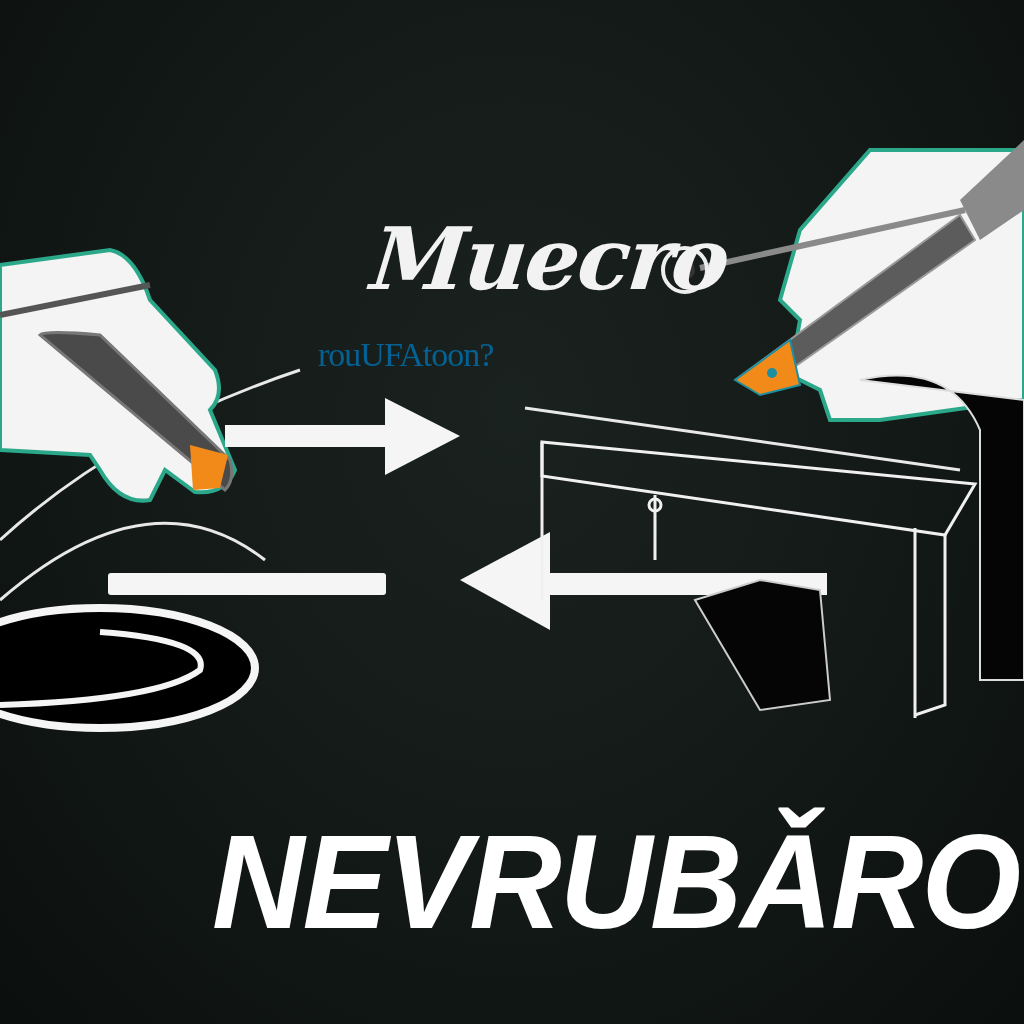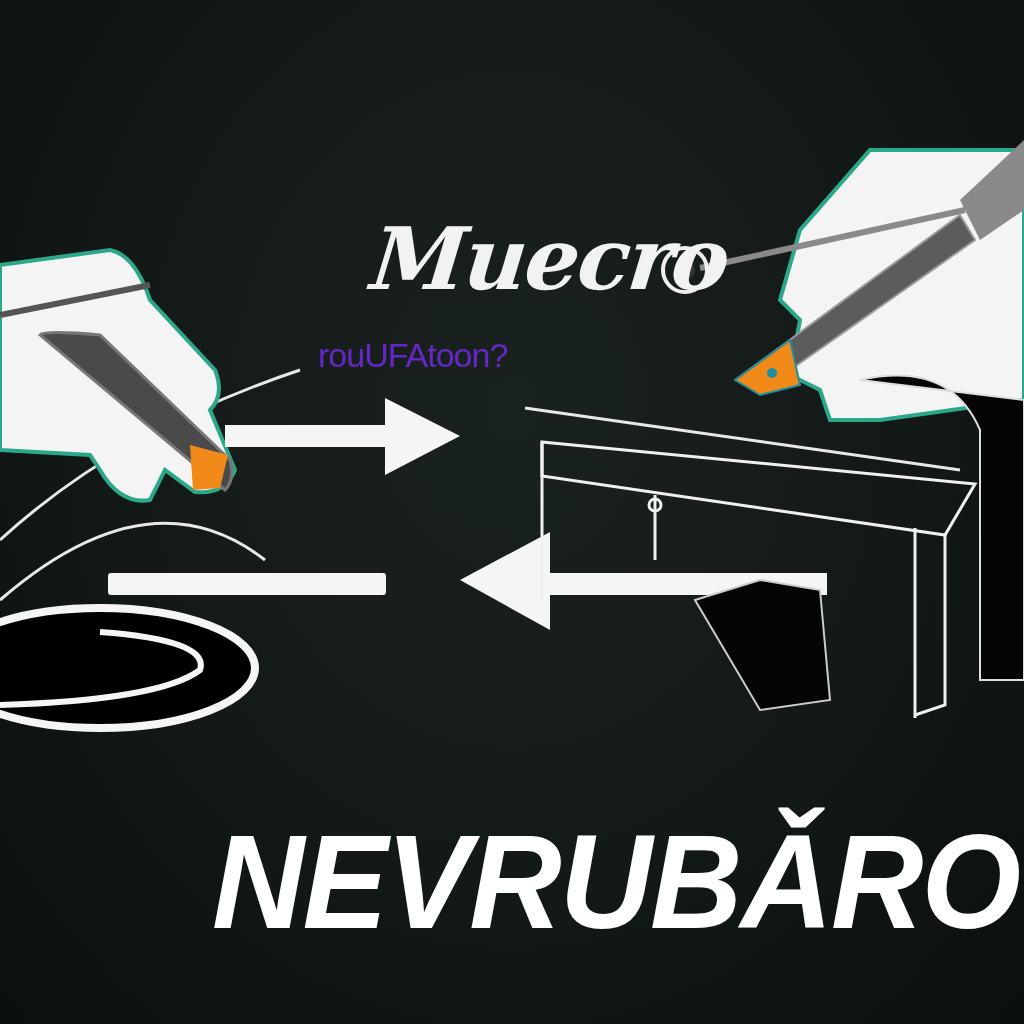--- a/index.html
+++ b/index.html
@@ -11,22 +11,22 @@
     }
     .canvas { position: absolute; inset: 0; }
     .title-top {
       position: absolute; left: 372px; top: 208px;
       font-family: "DejaVu Serif", serif; font-style: italic; font-weight: bold;
       font-size: 86px; color: #f2f2f2; letter-spacing: -2px;
       transform: skewX(-6deg);
     }
     .subtitle-scribble {
       position: absolute; left: 318px; top: 336px;
-      font-family: Liberation Sans, sans-serif;
-      font-size: 34px; color: #6d28d9; letter-spacing: -1px;
+      font-family: Liberation Serif, serif;
+      font-size: 34px; color: #0369a1; letter-spacing: -1px;
       opacity: 0.9;
     }
     .title-bottom {
       position: absolute; left: 212px; top: 808px;
       font-family: "Liberation Sans", sans-serif; font-weight: bold; font-style: italic;
       font-size: 128px; color: #ffffff; letter-spacing: -2px;
       white-space: nowrap;
       transform: scaleY(1.05);
     }
     svg.art { position: absolute; inset: 0; }

